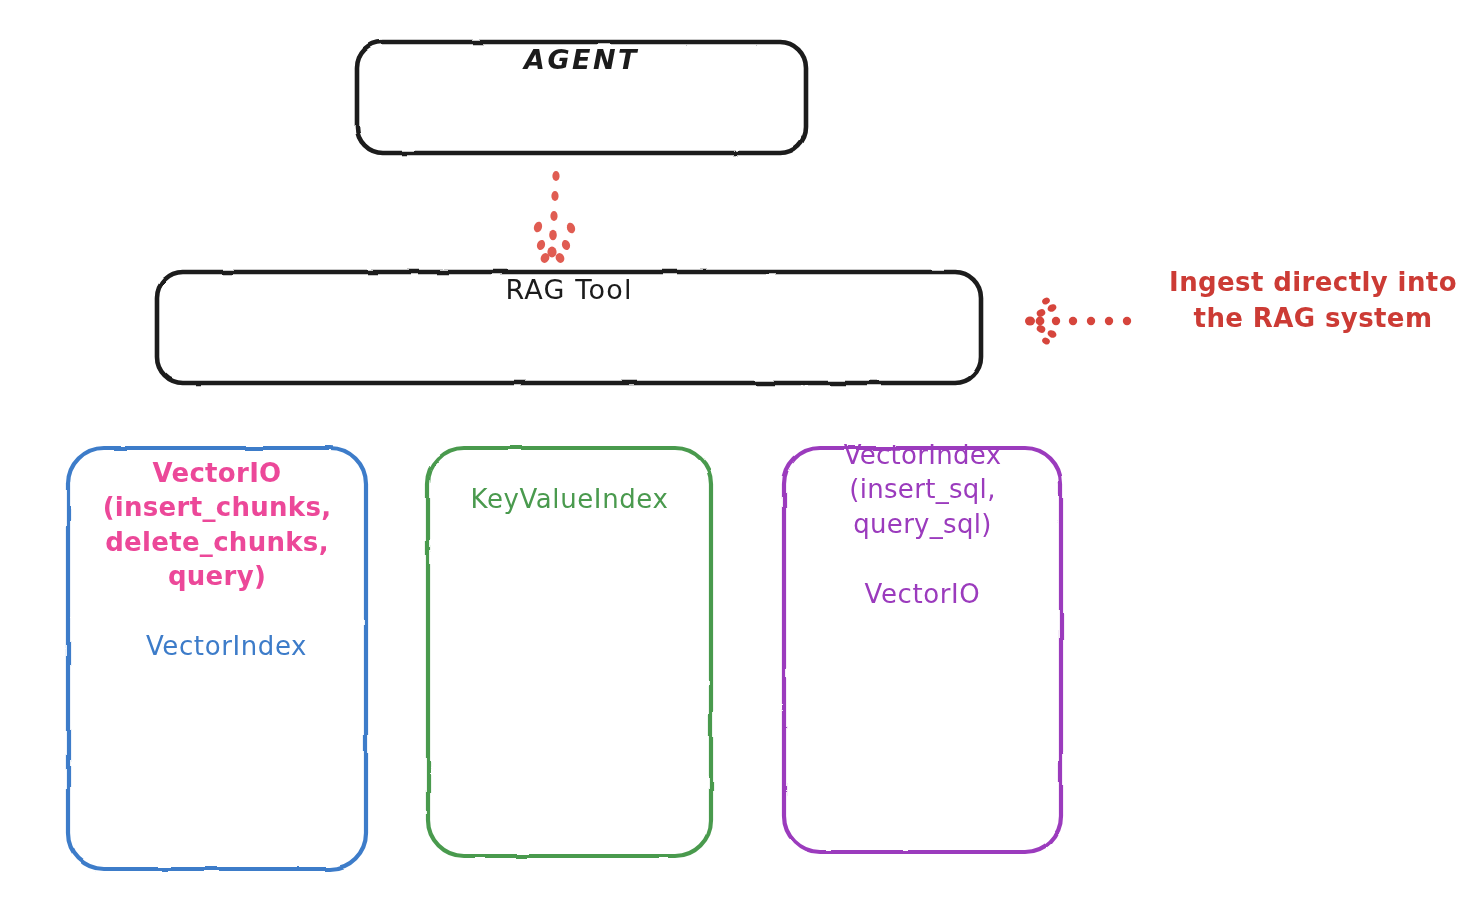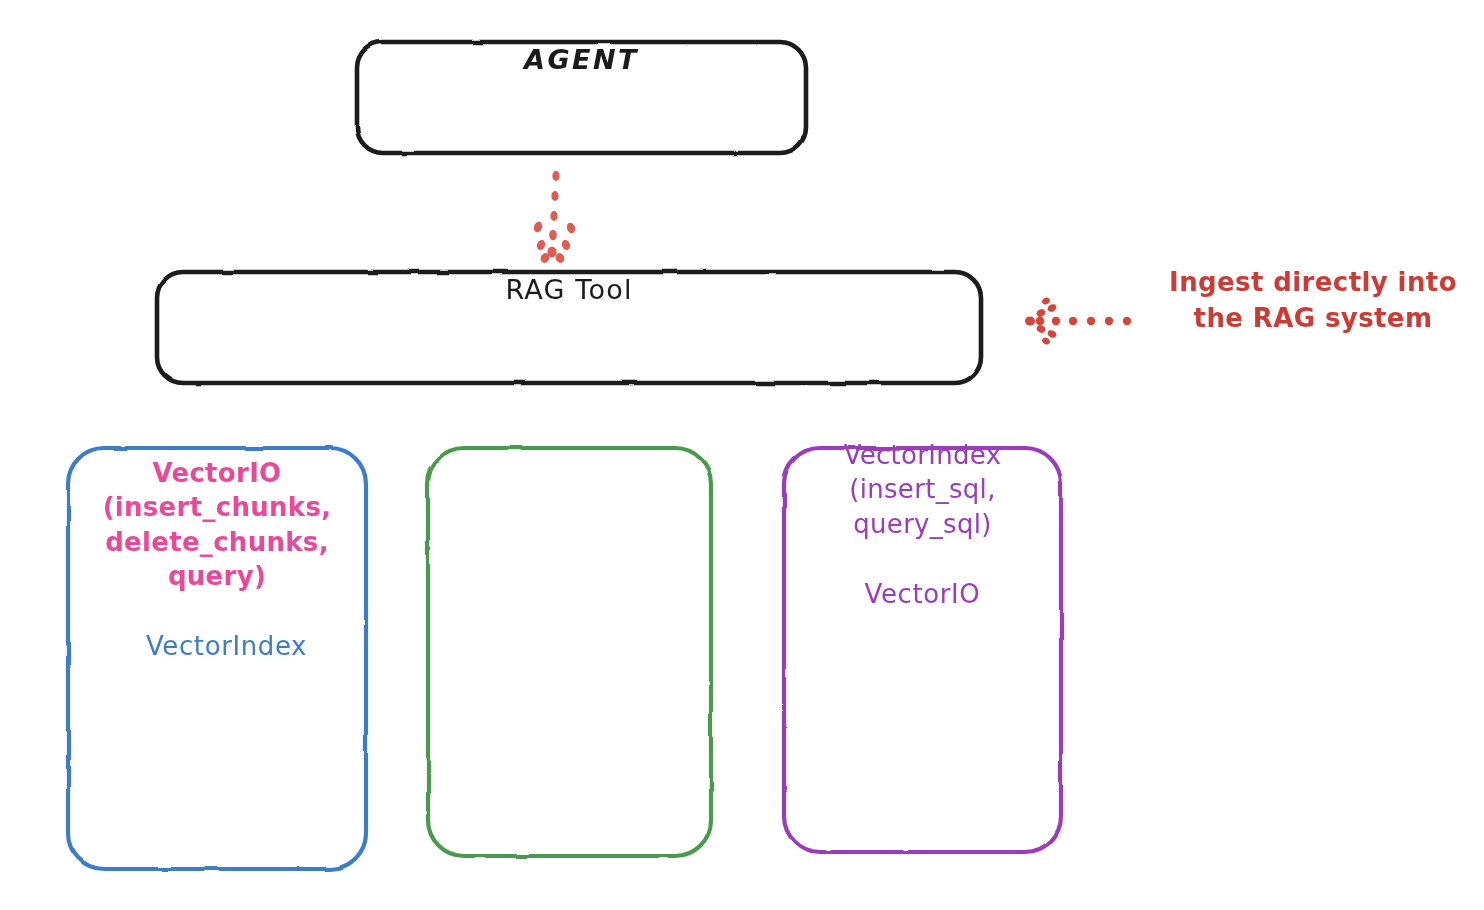--- a/index.html
+++ b/index.html
@@ -228,20 +228,21 @@
     <div class="node-label">VectorIO
 (insert_chunks,
 delete_chunks,
 query)</div>
     <div class="node-sublabel">VectorIndex</div>
   </div>
 </div>
 
 <div class="node" id="keyvalueio-box">
   <div class="label-stack">
+    <div class="node-sublabel">KeyValueIndex</div>
   </div>
 </div>
 
 <div class="node" id="relationalio-box">
   <div class="label-stack">
     <div class="node-label">VectorIndex
 (insert_sql,
 query_sql)</div>
     <div class="node-sublabel">VectorIO</div>
   </div>

